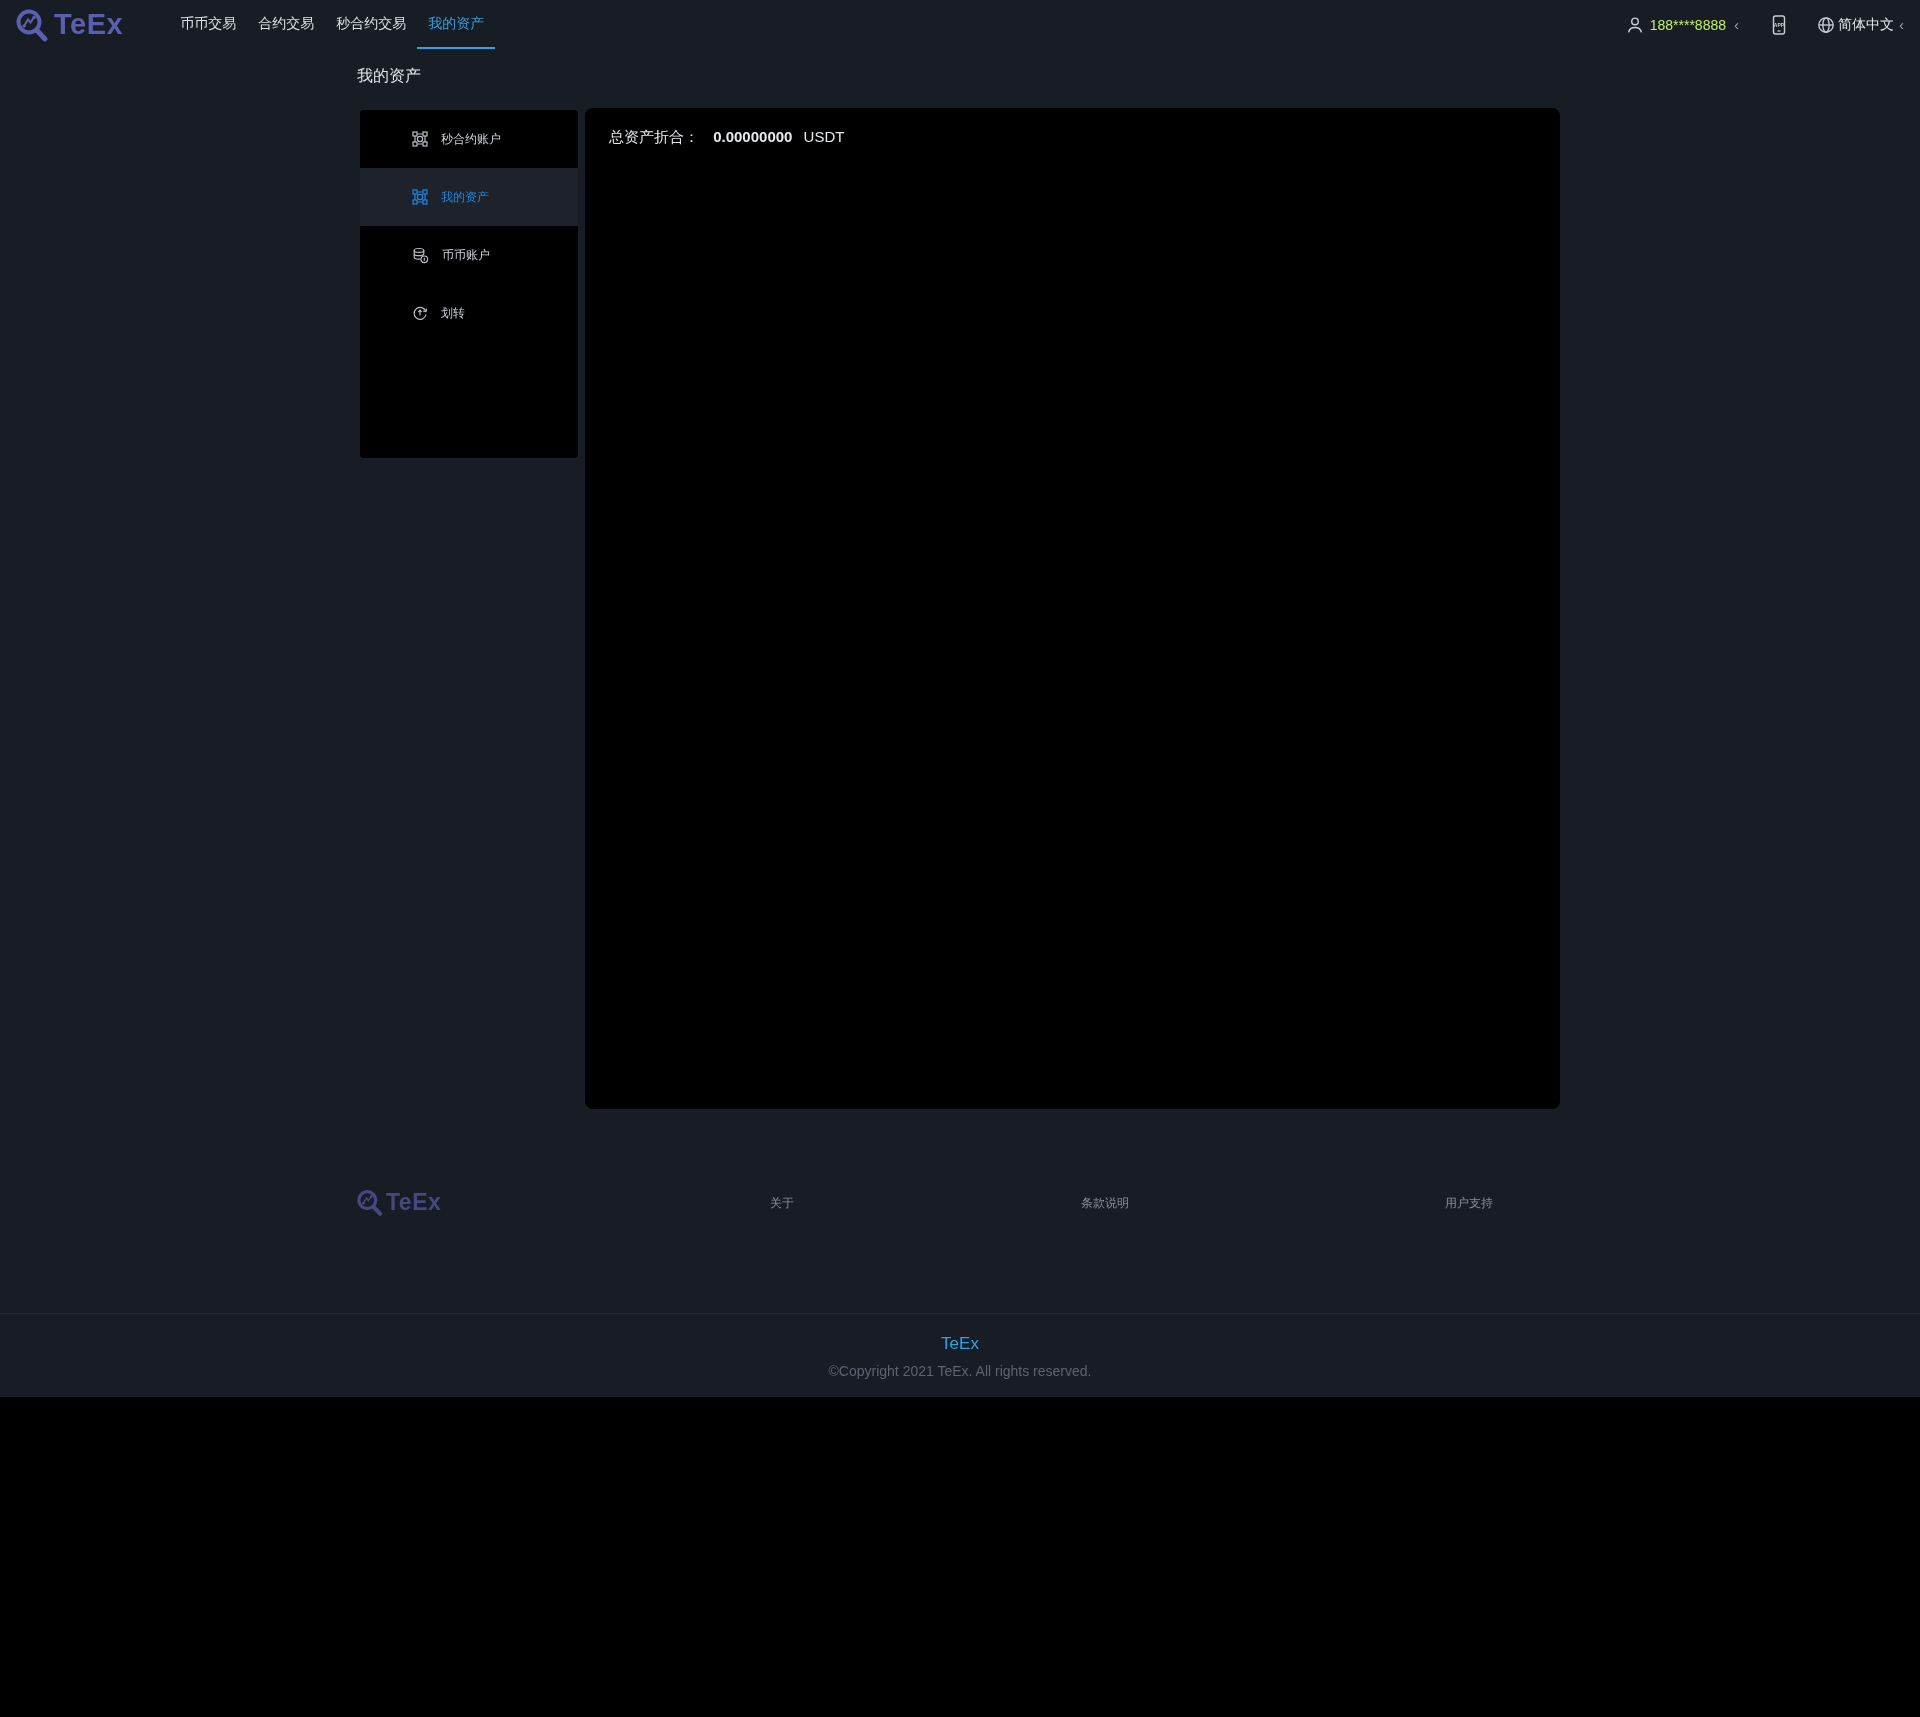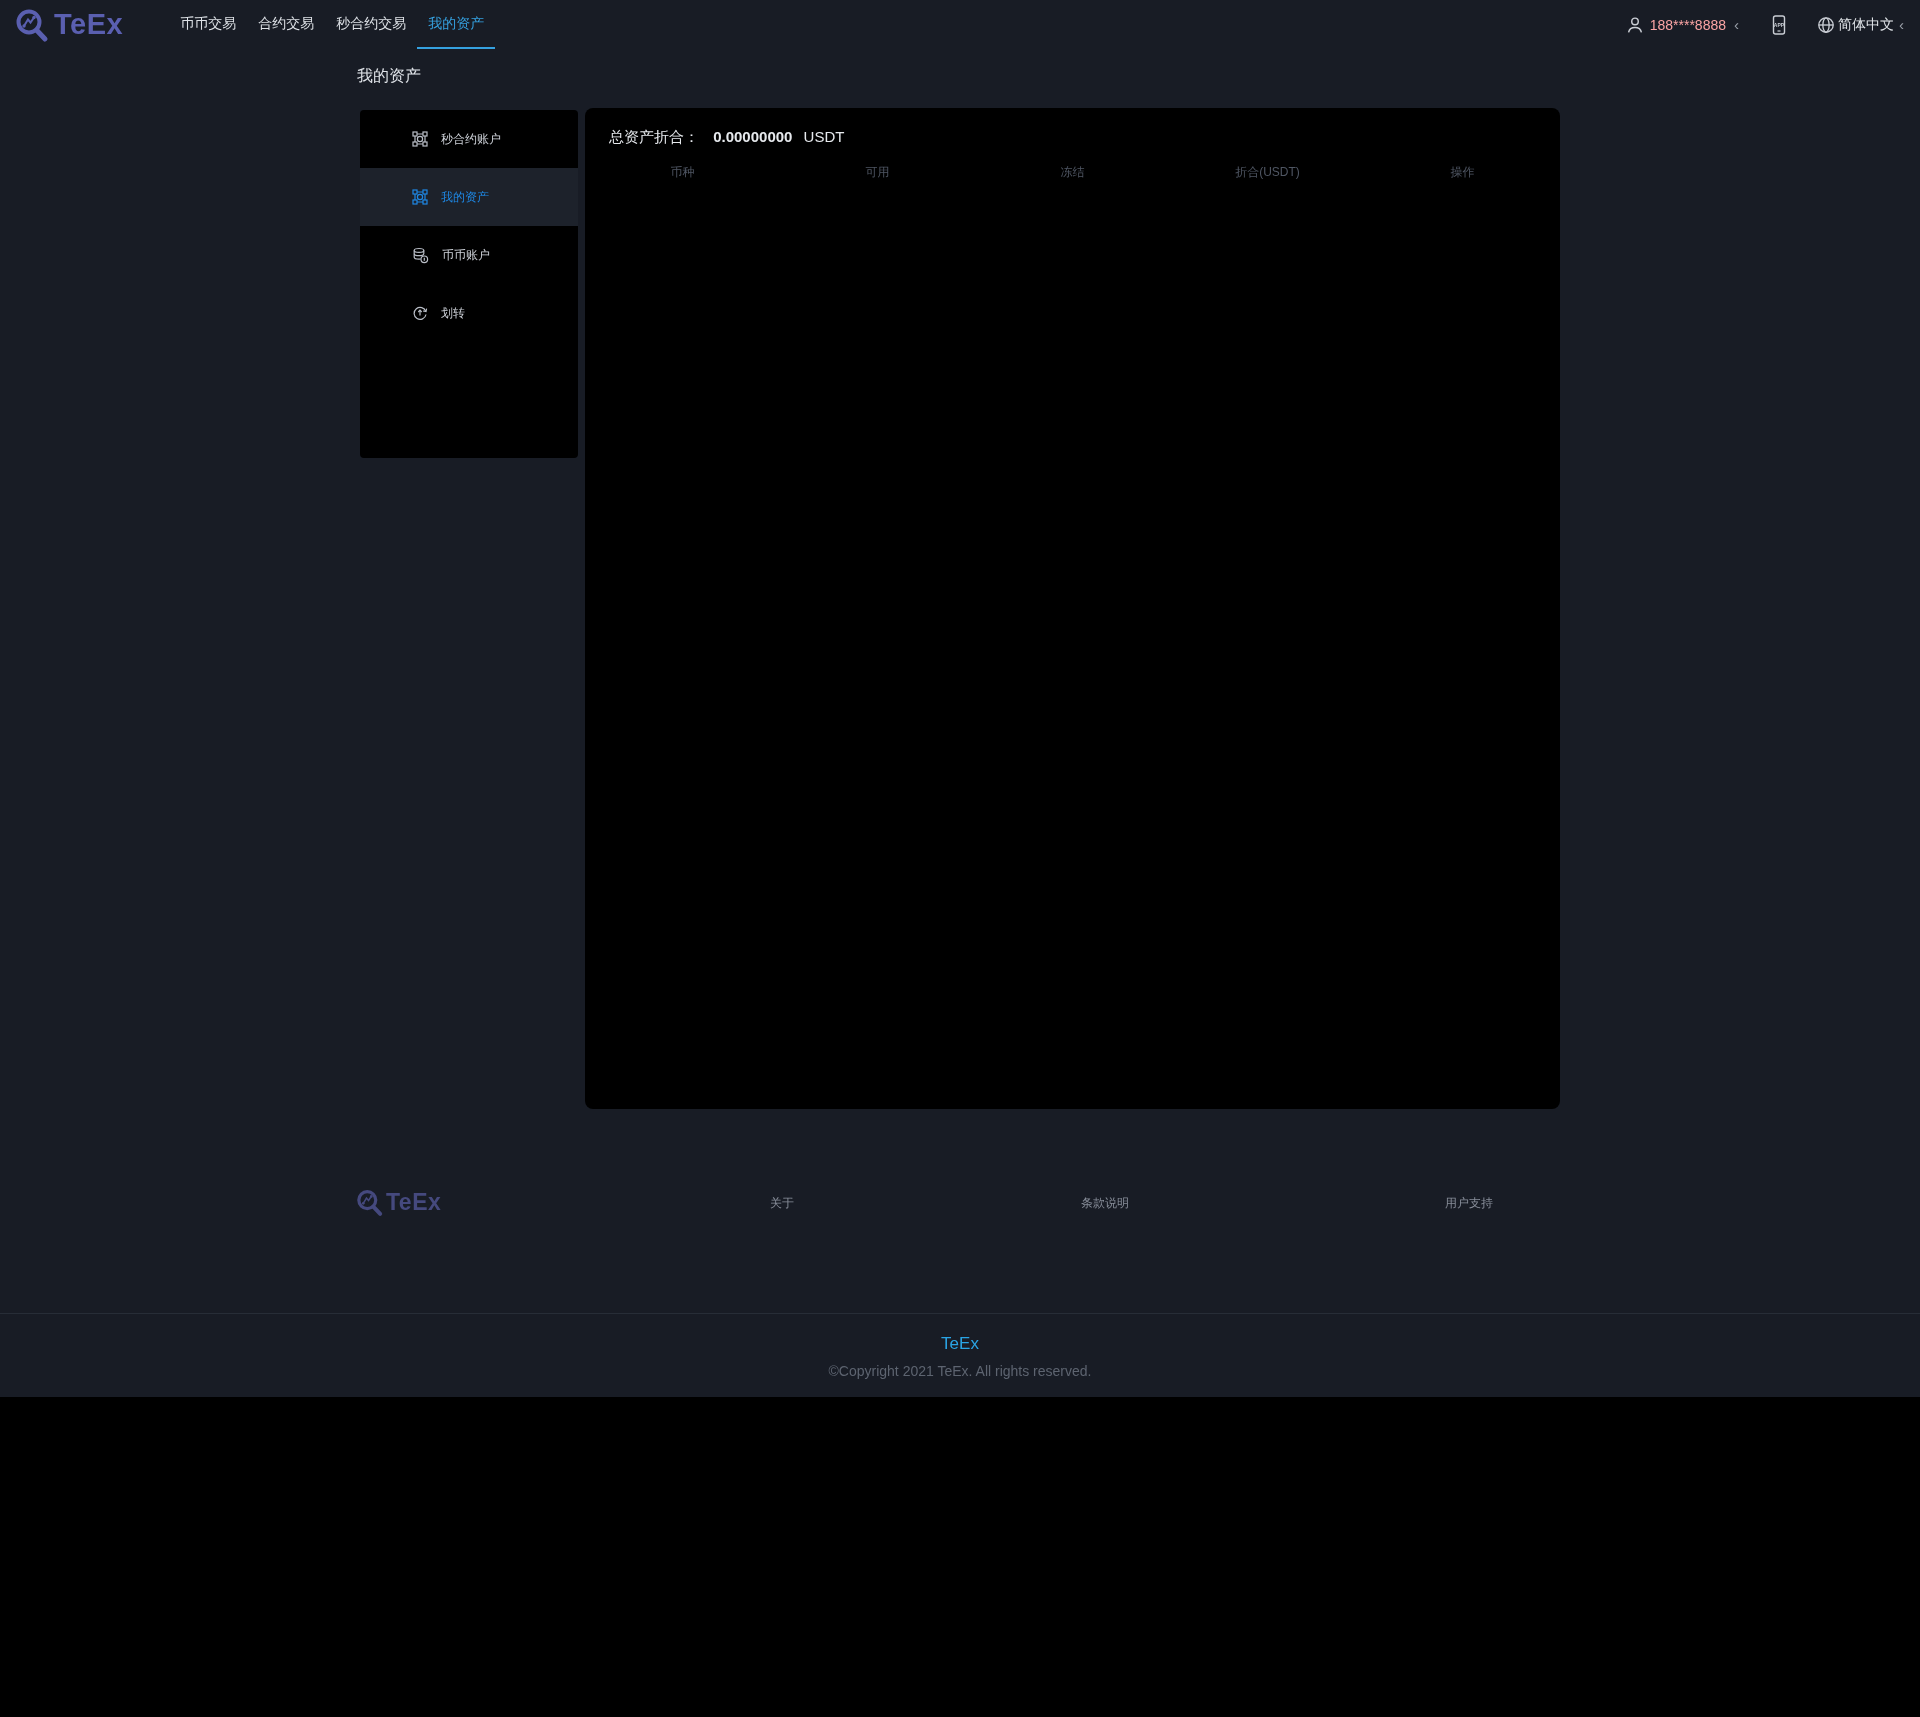--- a/index.html
+++ b/index.html
@@ -12,21 +12,21 @@
   .navbar { position: absolute; top: 0; left: 0; width: 100%; height: 49px;
             display: flex; align-items: center; padding: 0 14px; }
   .brand { display: flex; align-items: center; gap: 2px; cursor: pointer; }
   .brand-name { font-size: 29px; font-weight: bold; color: #5a5fb0; letter-spacing: 0.5px; }
   .nav-links { display: flex; margin-left: 46px; height: 49px; align-items: flex-end; }
   .nav-link { display: flex; align-items: center; height: 49px; padding: 0 11px;
               font-size: 14px; color: #dde1e6; cursor: pointer; border-bottom: 2px solid transparent; }
   .nav-link.active { color: #35a1e0; border-bottom-color: #35a1e0; }
   .nav-right { margin-left: auto; display: flex; align-items: center; gap: 6px; color: #ccd1d8; }
   .nav-user { display: flex; align-items: center; gap: 6px; cursor: pointer; }
-  .nav-user-phone { font-size: 14px; color: #fca5a5; }
+  .nav-user-phone { font-size: 14px; color: #bef264; }
   .chev { font-size: 15px; color: #9aa0a9; padding: 0 2px; }
   .nav-app { margin-left: 22px; cursor: pointer; display: flex; align-items: center; }
   .nav-lang { margin-left: 22px; display: flex; align-items: center; gap: 3px; cursor: pointer; }
   .nav-lang-label { font-size: 14px; color: #e2e6ea; }
   .icon { display: inline-flex; align-items: center; justify-content: center; }
 
   
   .page-title { position: absolute; left: 357px; top: 66px; font-size: 16px; color: #dfe3e8; }
 
   
@@ -179,27 +179,20 @@
       <span>划转</span>
     </div>
   </div>
 
   <div class="main-panel">
     <div class="total-line">
       <span>总资产折合：</span>
       <span class="val">0.00000000</span>
       <span class="unit">USDT</span>
     </div>
-    <div class="cols">
-      <div>币种</div>
-      <div>可用</div>
-      <div>冻结</div>
-      <div>折合(USDT)</div>
-      <div>操作</div>
-    </div>
   </div>
 
   <div class="footer-brand">
     <span class="icon">
       <svg width="31" height="29" viewBox="0 0 38 36" fill="none">
         <circle cx="15" cy="15" r="10.5" stroke="#45497e" stroke-width="4"></circle>
         <line x1="22.5" y1="23" x2="31" y2="32" stroke="#45497e" stroke-width="5" stroke-linecap="round"></line>
         <polyline points="10,19 14,12.5 16.5,15.5 20,10.5" stroke="#45497e" stroke-width="2" fill="none"></polyline>
         <circle cx="10" cy="19" r="1.7" fill="#45497e"></circle>
         <circle cx="20" cy="10.5" r="1.7" fill="#45497e"></circle>

